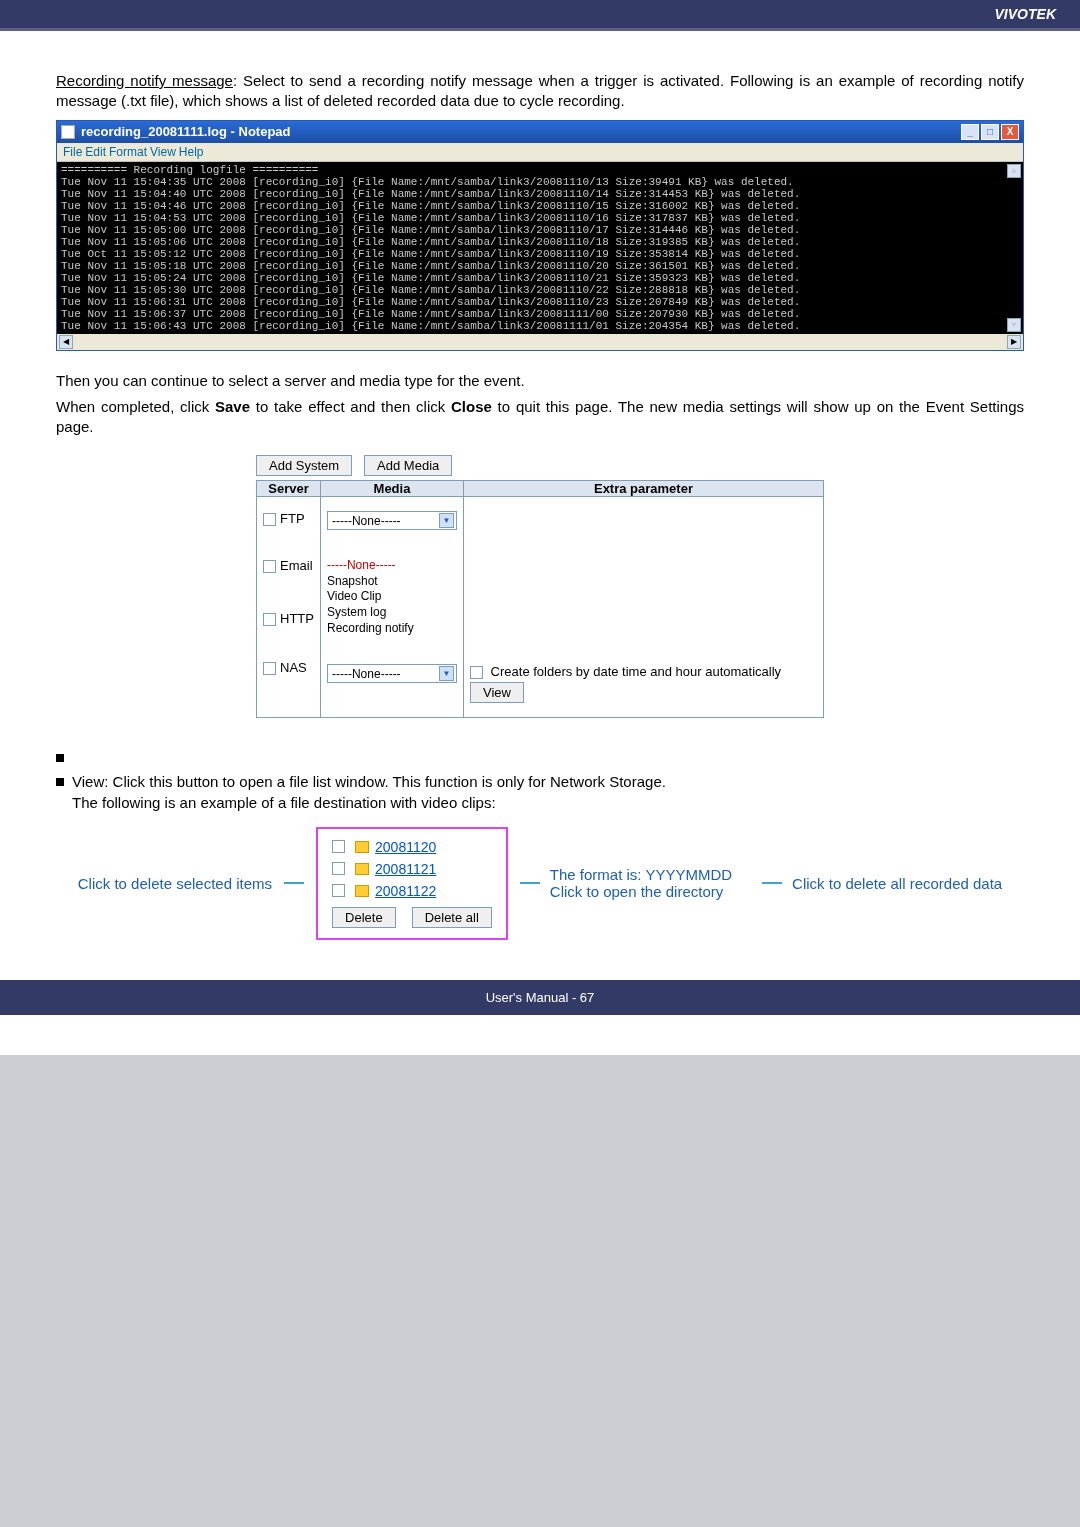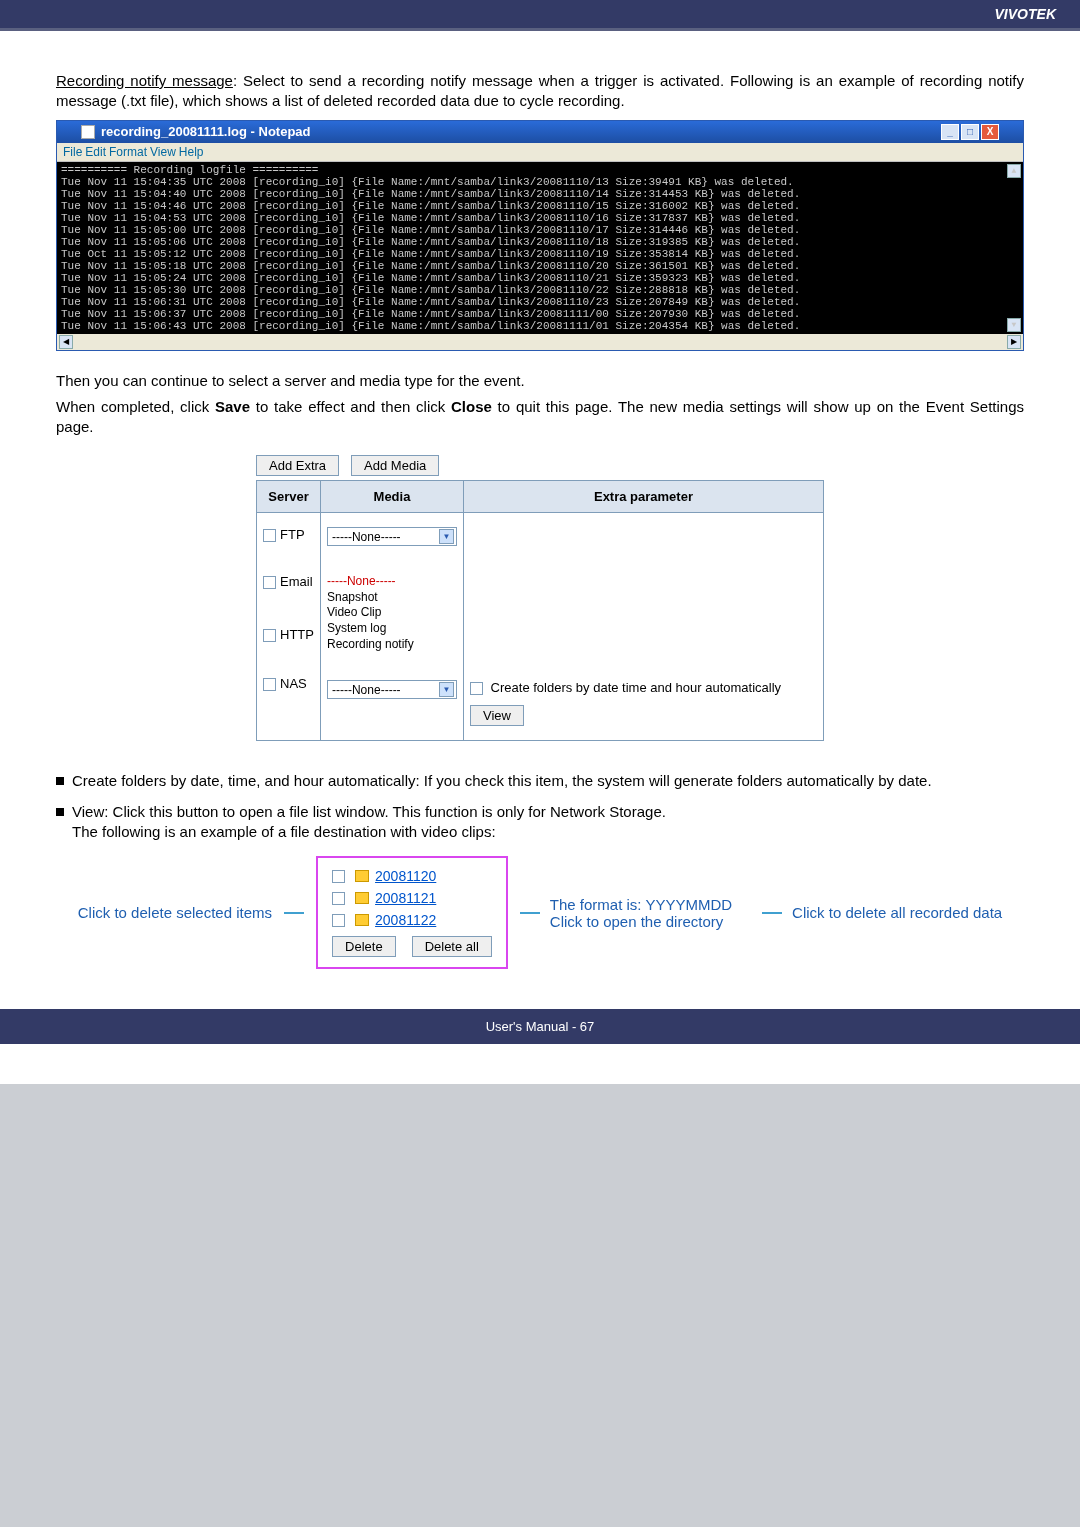--- a/index.html
+++ b/index.html
@@ -37,21 +37,21 @@
   
   .notepad {
     margin: 8px 0 20px 0;
     border: 1px solid #2a5ab0;
   }
   .np-title {
     background: linear-gradient(#2a6bd8, #1d4ea3);
     color: #fff;
     font-weight: bold;
     font-size: 13px;
-    padding: 3px 24px;
+    padding: 3px 4px;
     display: flex;
     align-items: center;
     justify-content: space-between;
   }
   .np-title-left { display: flex; align-items: center; gap: 6px; }
   .np-icon {
     width: 14px; height: 14px; background:#fff; display:inline-block;
     border:1px solid #aaa;
   }
   .np-ctrls { display:flex; gap:2px; }
@@ -104,21 +104,21 @@
   .btn3d{
     border:1px solid #7f9db9;background:#efefef;
     padding:2px 12px;font-size:13px;color:#000;
   }
   .evtable{
     border-collapse:collapse;font-size:13px;
     border:1px solid #7f9db9;background:#fff;
   }
   .evtable th{
     background:#dbe4ef;border:1px solid #7f9db9;
-    padding:8px 10px;font-weight:bold;
+    padding:0 10px;font-weight:bold;
   }
   .evtable td{
     border-left:1px solid #7f9db9;border-right:1px solid #7f9db9;
     padding:14px 6px;text-align:left;vertical-align:top;
   }
   .evtable tr.lastrow td{border-bottom:1px solid #7f9db9;}
   .chk{
     width:13px;height:13px;border:1px solid #7f9db9;display:inline-block;
     vertical-align:middle;margin-right:4px;background:#fff;
   }
@@ -220,21 +220,21 @@
 
     <p class="para" style="margin-top:14px;">Then you can continue to select a server and media type for the event.</p>
 
     <p class="para">
       <span>When completed, click </span><span class="bold">Save</span><span> to take effect and then click </span><span class="bold">Close</span><span> to quit this page. The new media settings will show up on the Event Settings page.</span>
     </p>
 
     <div class="evwrap">
      <div class="evblock">
       <div class="addrow">
-        <button class="btn3d">Add Extra</button>
+        <button class="btn3d">Add System</button>
         <button class="btn3d">Add Media</button>
       </div>
       <table class="evtable">
         <tbody>
               <tr>
           <th>Server</th>
           <th>Media</th>
           <th style="width:360px;">Extra parameter</th>
         </tr>
         <tr>
@@ -266,36 +266,35 @@
         </tr>
         <tr class="lastrow">
           <td style="padding:10px 6px;"><span class="chk"></span><span>NAS</span></td>
           <td>
             <div class="sel">
               <span>-----None-----</span>
               <span class="dd">▼</span>
             </div>
           </td>
           <td style="text-align:left;">
-            <div style="margin-bottom:10px;">
+            <div style="margin-bottom:3px;">
               <span class="chk"></span>
               <span>Create folders by date time and hour automatically</span>
             </div>
             <button class="btn3d">View</button>
           </td>
         </tr>
       </tbody>
           </table>
      </div>
     </div>
 
     <div class="blist">
       <div class="bi">
         <div class="sq"></div>
-        <div>Create folders by date, time, and hour automatically: If you check this item, the system will generate folders automatically by date.</div>
       </div>
       <div class="bi">
         <div class="sq"></div>
         <div>
           <div>View: Click this button to open a file list window. This function is only for Network Storage.</div>
           <div>The following is an example of a file destination with video clips:</div>
         </div>
       </div>
     </div>
 

